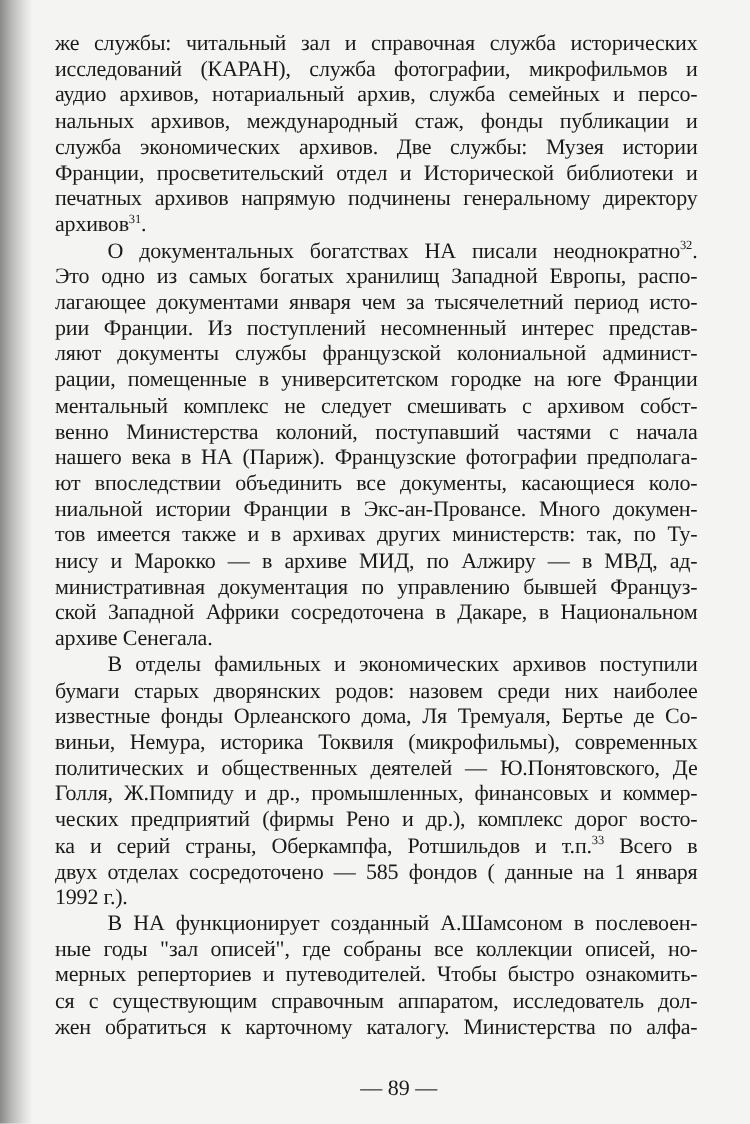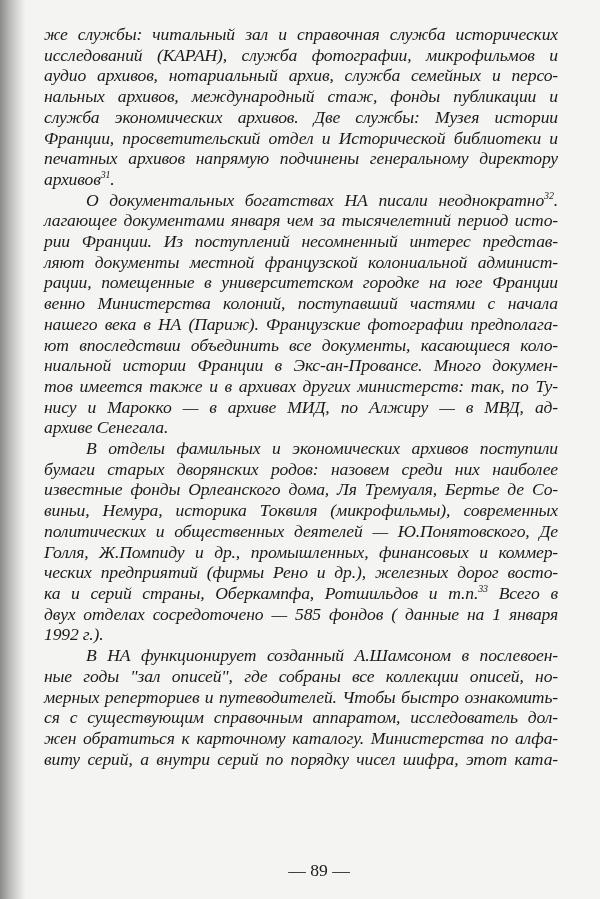--- a/index.html
+++ b/index.html
@@ -32,21 +32,20 @@
       letter-spacing: -0.15px;
     }
     .para {
       margin: 0;
       text-indent: 0;
     }
     .para .line {
       display: block;
       text-align: justify;
       text-align-last: justify;
-      font-style: italic;
     }
     .para .line.last {
       text-align-last: left;
     }
     sup {
       font-size: 10px;
       line-height: 0;
       vertical-align: 7px;
     }
     .page-number {
@@ -72,50 +71,53 @@
     <span class="line">аудио архивов, нотариальный архив, служба семейных и персо-</span>
     <span class="line">нальных архивов, международный стаж, фонды публикации и</span>
     <span class="line">служба экономических архивов. Две службы: Музея истории</span>
     <span class="line">Франции, просветительский отдел и Исторической библиотеки и</span>
     <span class="line">печатных архивов напрямую подчинены генеральному директору</span>
     <span class="line last"><span>архивов</span><sup>31</sup><span>.</span></span>
   </p>
 
   <p class="para">
     <span class="line" style="text-indent:42px"><span>О документальных богатствах НА писали неоднократно</span><sup>32</sup><span>.</span></span>
+    <span class="line">Это одно из самых богатых хранилищ Западной Европы, распо-</span>
     <span class="line">лагающее документами января чем за тысячелетний период исто-</span>
     <span class="line">рии Франции. Из поступлений несомненный интерес представ-</span>
-    <span class="line">ляют документы местной французской колониальной админист-</span>
+    <span class="line">ляют документы службы французской колониальной админист-</span>
     <span class="line">рации, помещенные в университетском городке на юге Франции</span>
+    <span class="line">ментальный комплекс не следует смешивать с архивом собст-</span>
     <span class="line">венно Министерства колоний, поступавший частями с начала</span>
     <span class="line">нашего века в НА (Париж). Французские фотографии предполага-</span>
     <span class="line">ют впоследствии объединить все документы, касающиеся коло-</span>
     <span class="line">ниальной истории Франции в Экс-ан-Провансе. Много докумен-</span>
     <span class="line">тов имеется также и в архивах других министерств: так, по Ту-</span>
     <span class="line">нису и Марокко — в архиве МИД, по Алжиру — в МВД, ад-</span>
+    <span class="line">министративная документация по управлению бывшей Француз-</span>
+    <span class="line">ской Западной Африки сосредоточена в Дакаре, в Национальном</span>
     <span class="line last">архиве Сенегала.</span>
   </p>
 
   <p class="para">
     <span class="line" style="text-indent:42px">В отделы фамильных и экономических архивов поступили</span>
     <span class="line">бумаги старых дворянских родов: назовем среди них наиболее</span>
     <span class="line">известные фонды Орлеанского дома, Ля Тремуаля, Бертье де Со-</span>
     <span class="line">виньи, Немура, историка Токвиля (микрофильмы), современных</span>
     <span class="line">политических и общественных деятелей — Ю.Понятовского, Де</span>
     <span class="line">Голля, Ж.Помпиду и др., промышленных, финансовых и коммер-</span>
-    <span class="line">ческих предприятий (фирмы Рено и др.), железных дорог восто-</span>
+    <span class="line">ческих предприятий (фирмы Рено и др.), комплекс дорог восто-</span>
     <span class="line"><span>ка и серий страны, Оберкампфа, Ротшильдов и т.п.</span><sup>33</sup><span> Всего в</span></span>
     <span class="line">двух отделах сосредоточено — 585 фондов ( данные на 1 января</span>
     <span class="line last">1992 г.).</span>
   </p>
 
   <p class="para">
     <span class="line" style="text-indent:42px">В НА функционирует созданный А.Шамсоном в послевоен-</span>
     <span class="line">ные годы "зал описей", где собраны все коллекции описей, но-</span>
     <span class="line">мерных реперториев и путеводителей. Чтобы быстро ознакомить-</span>
     <span class="line">ся с существующим справочным аппаратом, исследователь дол-</span>
     <span class="line">жен обратиться к карточному каталогу. Министерства по алфа-</span>
-    <span class="line">виту серий, а внутри серий по порядку чисел шифра, этот ката-</span>
   </p>
 
 </div>
 
 <div class="page-number">— 89 —</div>
 
 </body></html>

